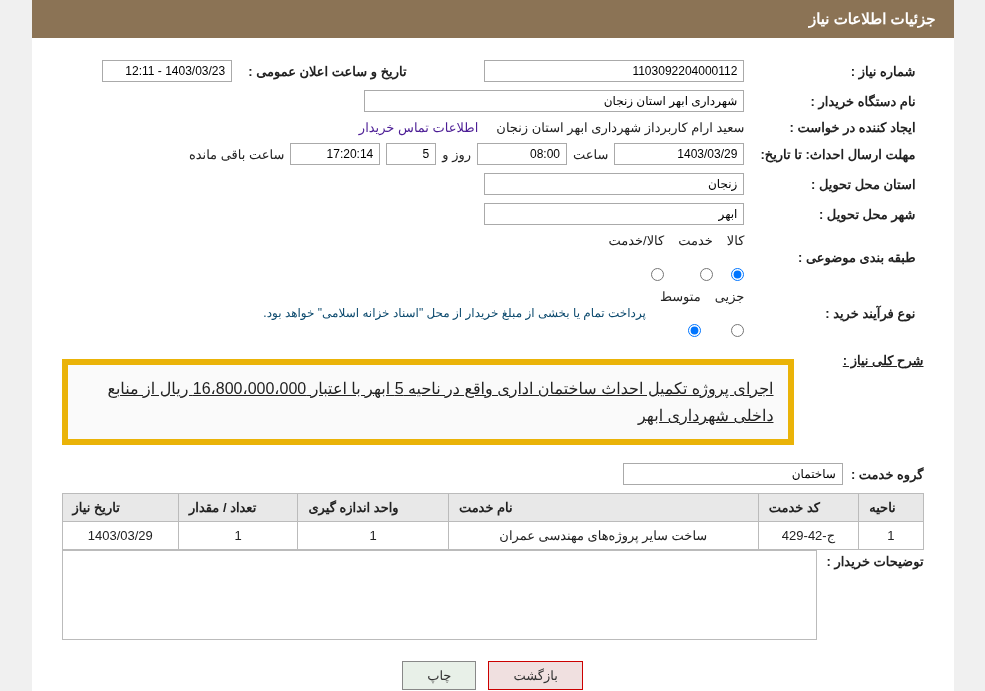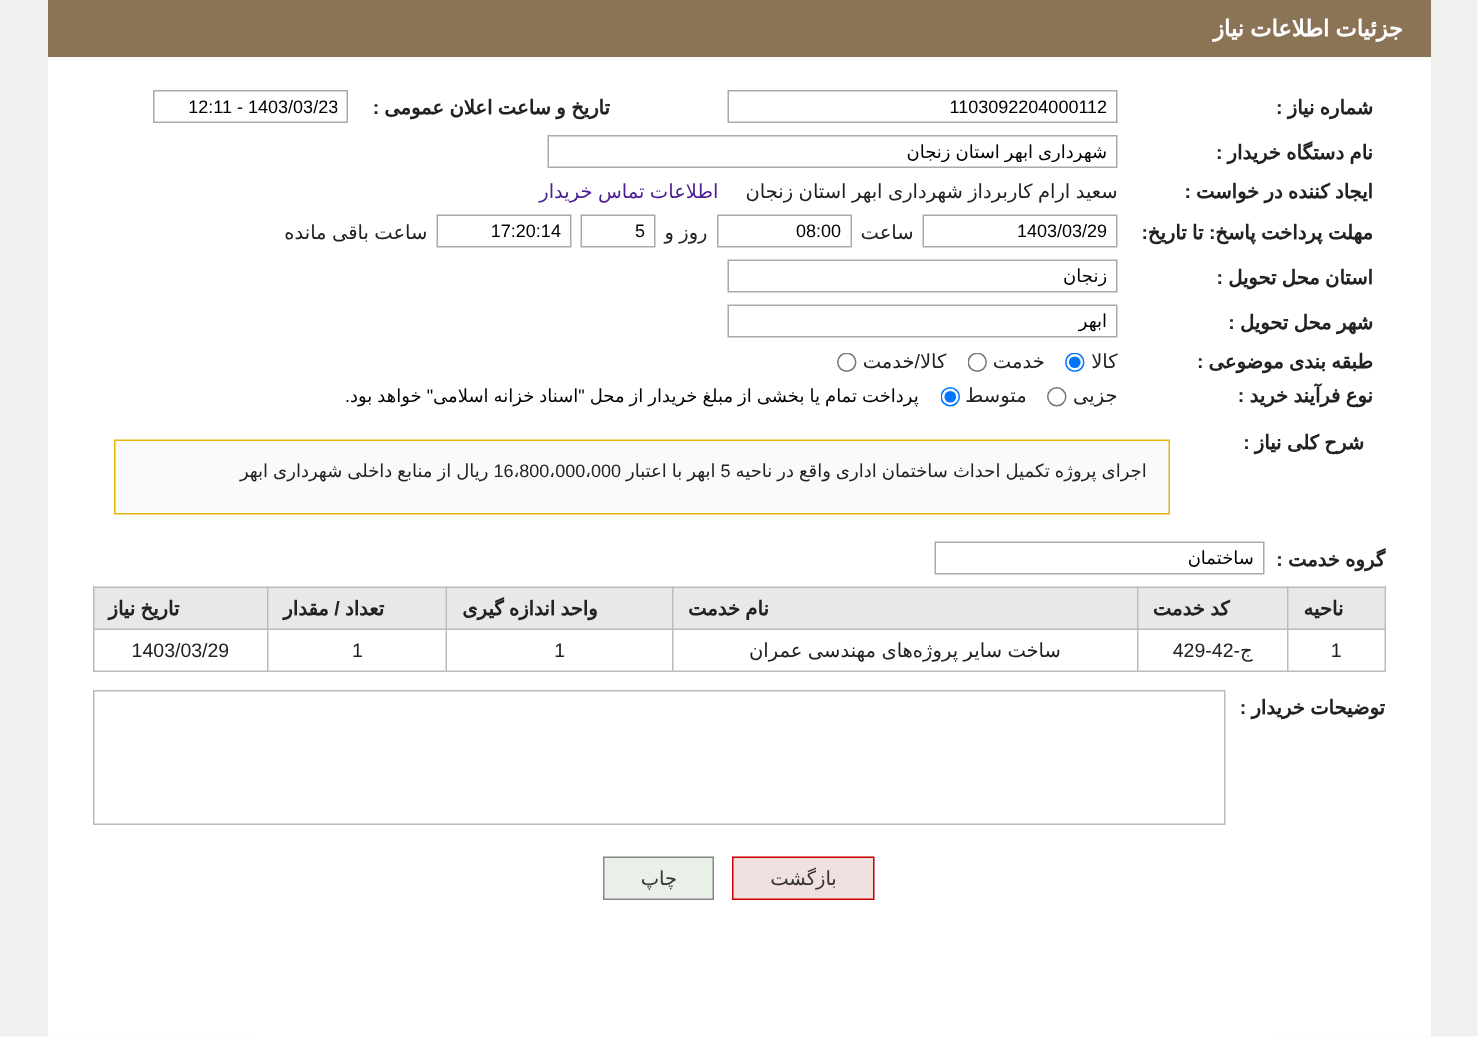--- a/index.html
+++ b/index.html
@@ -69,31 +69,32 @@
       direction: rtl;
     }
     .radio-group {
       display: flex;
       gap: 14px;
       align-items: center;
       direction: rtl;
     }
     .radio-item {
       display: flex;
-      align-items: flex-end;
-      gap: 4px;
+      align-items: flex-start;
+      gap: 20px;
+      flex-direction: column;
     }
     .section-box {
-      border: 1px solid #eab308;
+      border: 6px solid #eab308;
       background: #fafafa;
       padding: 10px 14px;
       margin: 10px 0;
       direction: rtl;
       text-align: right;
-      font-size: 12px;
+      font-size: 16px;
       line-height: 1.7;
     }
     .section-title {
       font-weight: bold;
       font-size: 14px;
       margin: 12px 0 6px 0;
       text-align: right;
       color: #222;
     }
     .data-table {
@@ -124,21 +125,21 @@
       font-family: Tahoma, Arial, sans-serif;
       font-size: 12px;
       direction: rtl;
       resize: none;
       padding: 6px;
     }
     .comments-section {
       display: flex;
       align-items: flex-start;
       gap: 10px;
-      margin-top: 12px;
+      margin-top: 0;
     }
     .comments-label {
       font-weight: bold;
       white-space: nowrap;
       padding-top: 4px;
       min-width: 90px;
       text-align: right;
     }
     .comments-content {
       flex: 1;
@@ -201,21 +202,21 @@
       <tr>
         <td class="label-cell">ایجاد کننده در خواست :</td>
         <td class="value-cell" colspan="3">
           <span>سعید ارام کاربرداز  شهرداری ابهر استان زنجان</span>
           &nbsp;&nbsp;&nbsp;
           <a class="link-blue">اطلاعات تماس خریدار</a>
         </td>
       </tr>
 
       <tr>
-        <td class="label-cell">مهلت پرداخت پاسخ: تا تاریخ:</td>
+        <td class="label-cell">مهلت ارسال احداث: تا تاریخ:</td>
         <td class="value-cell" colspan="3">
           <div class="row-flex" style="flex-wrap:wrap;">
             <input class="input-box date-input" type="text" readonly="" value="1403/03/29" style="">
             <span>ساعت</span>
             <input class="input-box input-small" type="text" readonly="" value="08:00" style="">
             <span>روز و</span>
             <input class="input-box" style="width: 50px;" type="text" readonly="" value="5">
             <input class="input-box" style="width: 90px;" type="text" readonly="" value="17:20:14">
             <span>ساعت باقی مانده</span>
           </div>
@@ -263,28 +264,28 @@
             <div class="radio-group">
               <label class="radio-item">
                 <span>جزیی</span>
                 <input type="radio" name="farayand" style="">
               </label>
               <label class="radio-item">
                 <span>متوسط</span>
                 <input type="radio" name="farayand" checked="" style="">
               </label>
             </div>
-            <span style="color:#000000; font-size:12px;">پرداخت تمام یا بخشی از مبلغ خریدار از محل "اسناد خزانه اسلامی" خواهد بود.</span>
+            <span style="color:#0c4a6e; font-size:12px;">پرداخت تمام یا بخشی از مبلغ خریدار از محل "اسناد خزانه اسلامی" خواهد بود.</span>
           </div>
         </td>
       </tr>
     </tbody>
       </table>
 
-    <div style="display:flex; align-items:flex-start; gap:10px; margin: 8px 14px; direction:rtl;">
+    <div style="display:flex; align-items:flex-start; gap:10px; margin: 8px 0; direction:rtl;text-decoration:underline;">
       <span class="label-cell" style="font-weight:bold; white-space:nowrap; padding-top:4px; width:120px;">شرح کلی نیاز :</span>
       <div class="section-box" style="flex:1; min-height:50px;">
         <span>اجرای پروژه تکمیل احداث ساختمان اداری واقع در ناحیه 5 ابهر با اعتبار 16،800،000،000 ریال از منابع داخلی شهرداری ابهر</span>
       </div>
     </div>
 
 
     <div style="display:flex; align-items:center; gap:8px; direction:rtl; margin-bottom:8px;">
       <span style="font-weight:bold;">گروه خدمت :</span>
       <input class="input-box" style="width: 220px;" type="text" readonly="" value="ساختمان">

